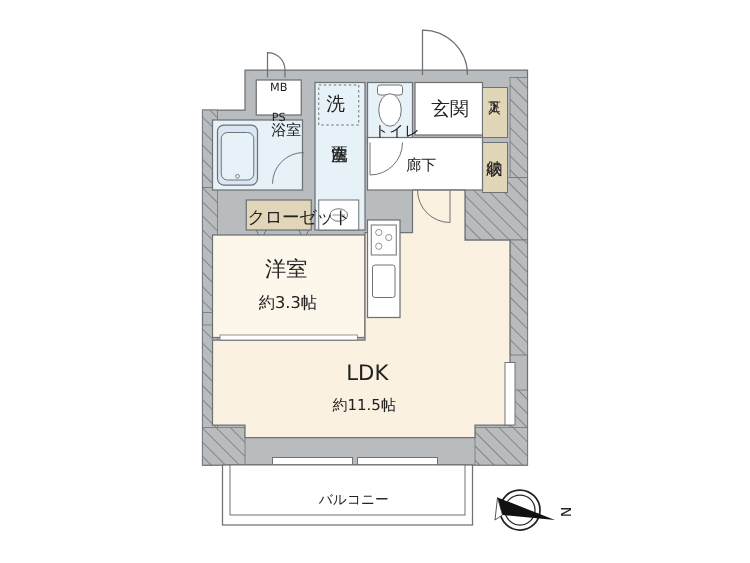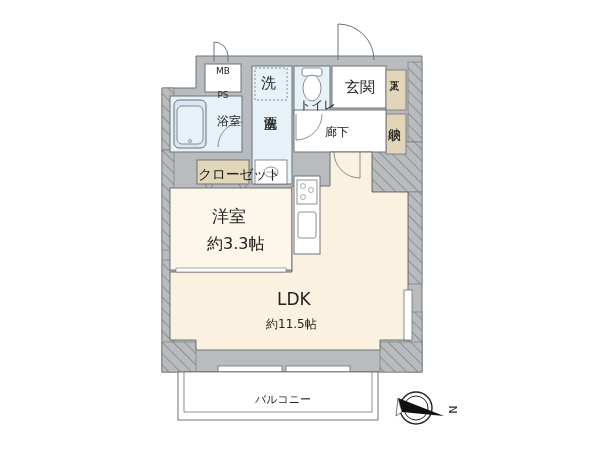--- a/index.html
+++ b/index.html
@@ -107,26 +107,26 @@
       <path d="M398 398 L402 412 L396 416 Z" fill="#ffffff" stroke="#222" stroke-width="0.6"></path>
     </g>
   </svg>
 
   <div class="lbl" style="left:212px; top:67px; font-size:9px; text-align:center; width:22px;">
     <div>MB</div>
     <div style="margin-top:15px;">PS</div>
   </div>
   <div class="lbl" style="left:261px; top:76px; font-size:15px;">洗</div>
   <div class="lbl v" style="left:264px; top:106px; font-size:13px;">洗面室</div>
-  <div class="lbl" style="left:217px; top:115px; font-size:12px;">浴室</div>
+  <div class="lbl" style="left:217px; top:98px; font-size:12px;">浴室</div>
   <div class="lbl" style="left:299px; top:99px; font-size:12px;text-align:center;">トイレ</div>
   <div class="lbl" style="left:345px; top:80px; font-size:15px;">玄関</div>
   <div class="lbl v" style="left:389px; top:73px; font-size:10px;">下足入</div>
   <div class="lbl v" style="left:388px; top:118px; font-size:13px;">収納</div>
   <div class="lbl" style="left:325px; top:126px; font-size:12px;">廊下</div>
   <div class="lbl" style="left:198px; top:167px; font-size:14px; letter-spacing:-0.5px;">クローゼット</div>
   <div class="lbl" style="left:212px; top:208px; font-size:17px;">洋室</div>
-  <div class="lbl" style="left:207px; top:236px; font-size:16px;">約3.3帖</div>
+  <div class="lbl" style="left:207px; top:236px; font-size:13px;">約3.3帖</div>
   <div class="lbl" style="left:277px; top:291px; font-size:17px;">LDK</div>
   <div class="lbl" style="left:266px; top:318px; font-size:12px;">約11.5帖</div>
   <div class="lbl" style="left:255px; top:394px; font-size:11px;">バルコニー</div>
   <div class="lbl" style="left:448px; top:404px; font-size:11px; transform:rotate(90deg);">N</div>
 </div>
 
 </body></html>

